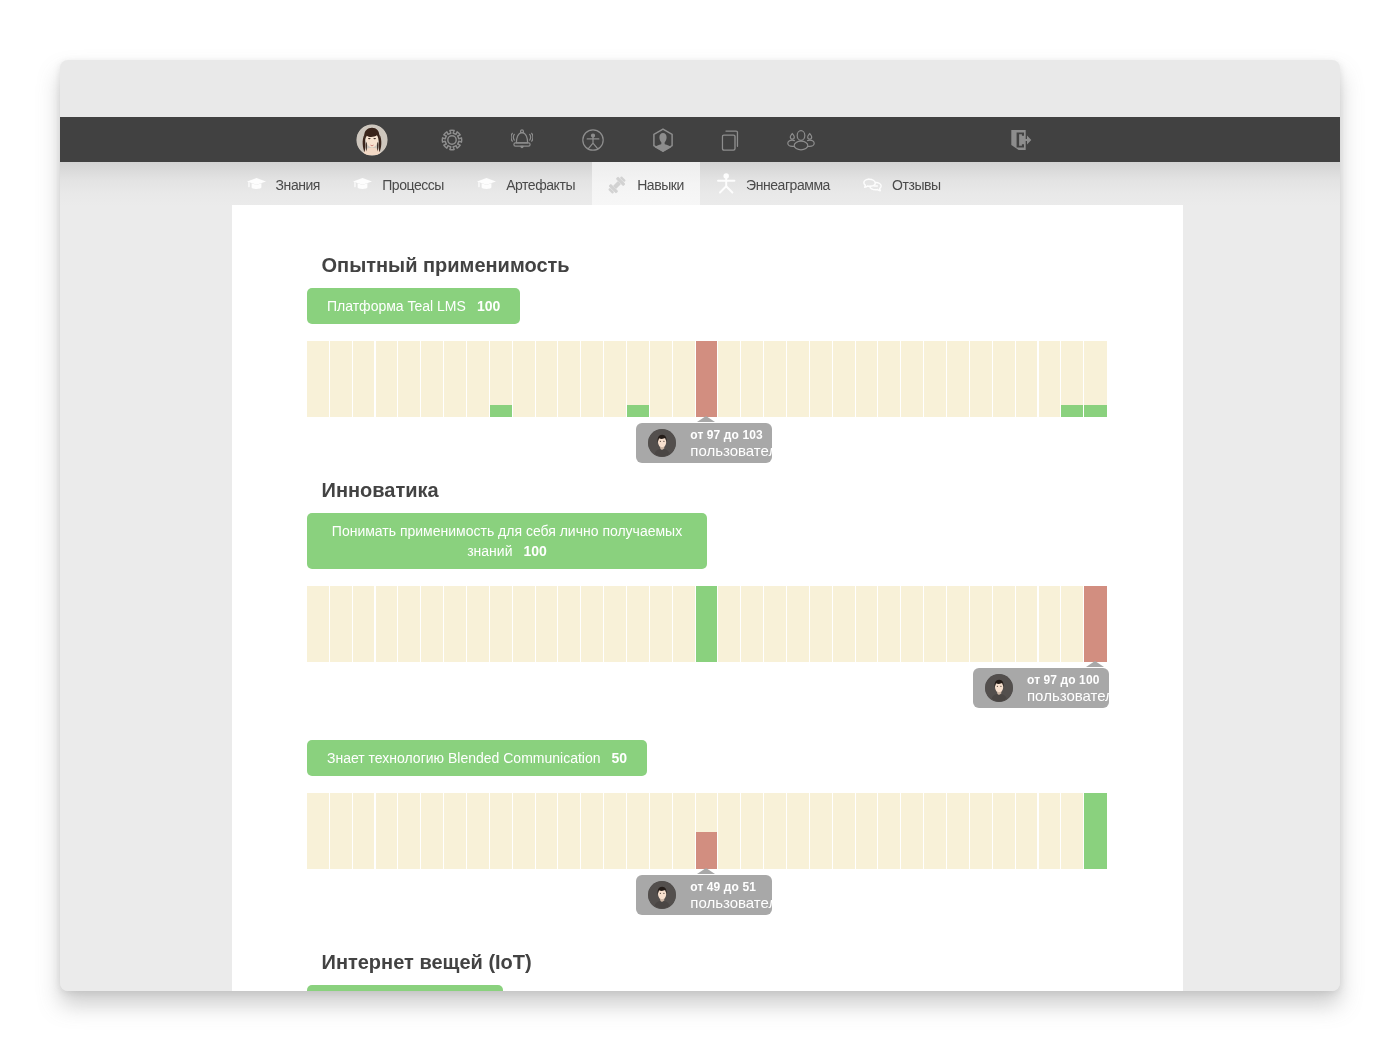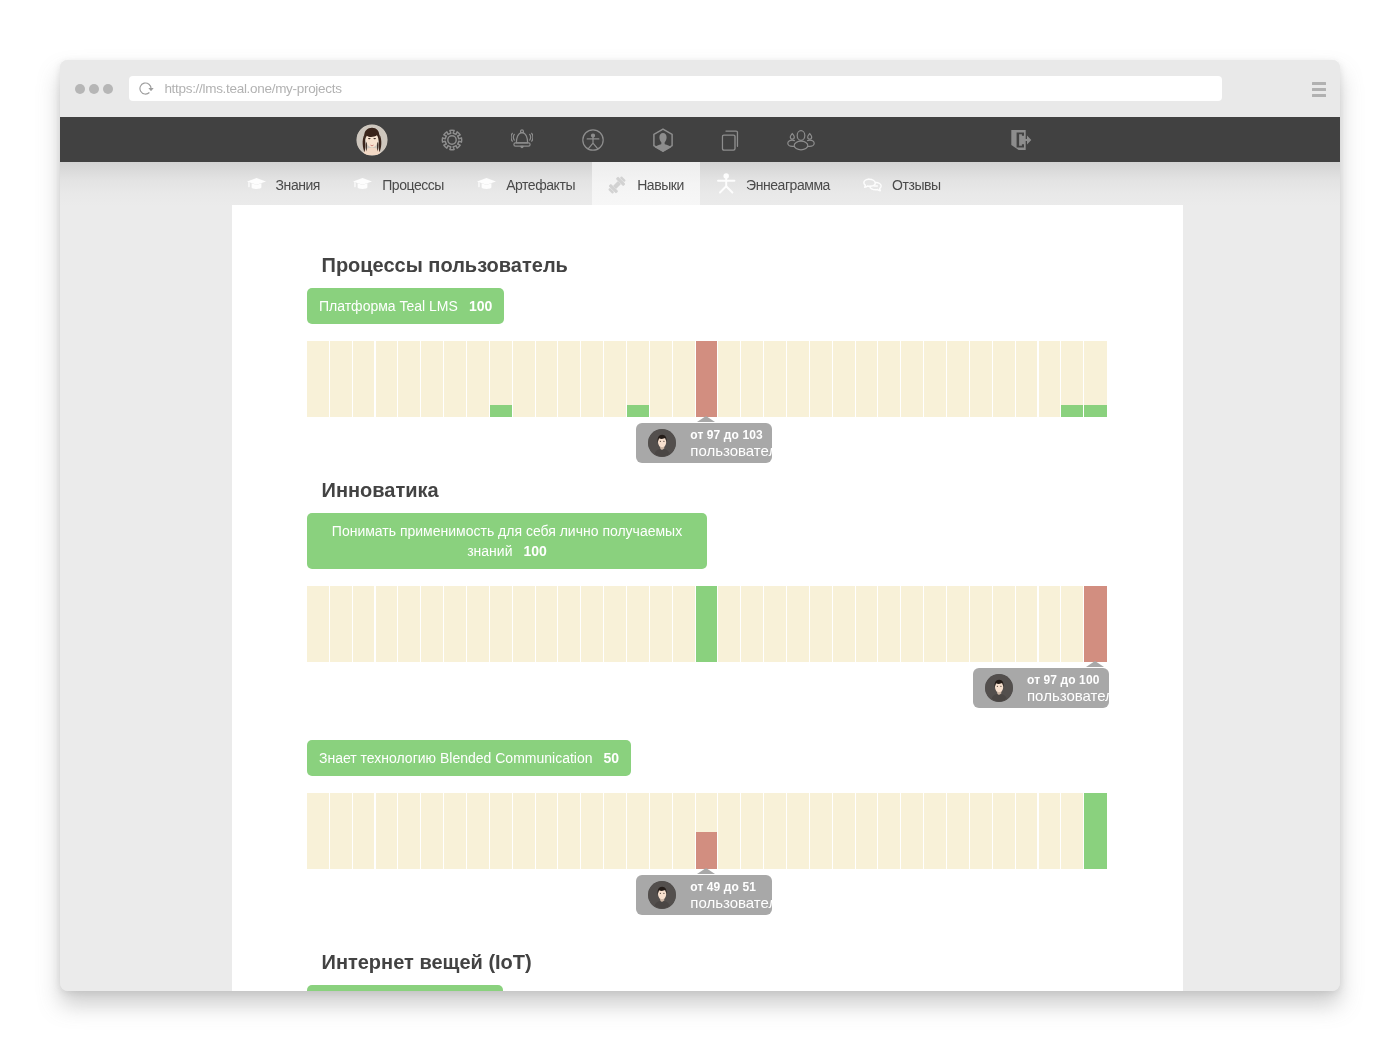--- a/index.html
+++ b/index.html
@@ -49,21 +49,21 @@
   .tab .ticon.cb { width:20px; height:14px; }
 
   
   .panel { position:absolute; left:172px; top:145px; width:951px; background:#fff;
     bottom:0; overflow:hidden; }
   .content { padding:0; position:absolute; left:75px; top:0; width:800px; }
   .sec { position:absolute; left:0; width:800px; }
   .sec-title { font-size:20px; font-weight:bold; color:#434343;
      line-height:20px; margin-left:14.5px; }
   .chip { display:block; background:#8ad17e; color:#fff; border-radius:5px;
-    padding:8px 12px; font-size:14px; text-align:center; line-height:20px;
+    padding:8px 20px; font-size:14px; text-align:center; line-height:20px;
     width:max-content; max-width:400px; }
   .chip b { font-weight:bold; margin-left:11px; }
 
     .chart { position:relative; height:76px; }
   .cols { position:absolute; left:0; top:0; height:76px; width:800px; display:flex; gap:0; }
   .col { position:relative; height:76px; flex:1 1 0; }
   .col:last-child .bg, .col:last-child .fill { right:0; }
   .col .bg { position:absolute; left:0; right:1.1px; top:0; bottom:0; background:#f8f1d8; }
   .col .fill { position:absolute; left:0; right:1.1px; bottom:0; }
 
@@ -78,39 +78,20 @@
      border-left:9px solid transparent; border-right:9px solid transparent;
      border-bottom:6.4px solid #a8a8a8; }
   .tip .tarrow { top:-6.4px; }
 
 </style>
 </head>
 <body>
 
 <div class="page">
   <div class="browser">
-    <div class="chrome-bar">
-      <div class="dots">
-        <span class="dot"></span>
-        <span class="dot"></span>
-        <span class="dot"></span>
-      </div>
-      <div class="urlbar">
-        <svg class="reload-ico" viewBox="0 0 16 16" fill="none" stroke="#9e9e9e" stroke-width="1.15" stroke-linecap="round">
-          <path d="M10.4 12.5A5.55 5.55 0 1 1 12.05 8.6" stroke-linecap="butt"></path>
-          <path d="M9.35 8.1h5.35l-2.68 3.05z" fill="#9e9e9e" stroke="none"></path>
-        </svg>
-        <span class="urltext">https://lms.teal.one/my-projects</span>
-      </div>
-      <div class="hamburger">
-        <span></span>
-          <span></span>
-          <span></span>
-      </div>
-    </div>
     <div class="topnav">
       <div class="topnav-inner">
         <div class="nav-avatar navico" style="left:312px;">
           <svg viewBox="0 0 31 31" width="31" height="31">
               <defs>
             <clipPath id="avclip">
                   <circle cx="15.5" cy="15.5" r="15.5"></circle>
                 </clipPath>
               </defs>
             <g clip-path="url(#avclip)">
@@ -232,21 +213,21 @@
                 <path d="M11.9 8.1h3.2"></path>
               </svg>
             </span>
             <span class="tlabel">Отзывы</span>
           </div>
         </div>
     </div>
     <div class="panel">
       <div class="content" id="content">
           <div class="sec" style="top: 50px;">
-            <div class="sec-title">Процессы пользователь</div>
+            <div class="sec-title">Опытный применимость</div>
             <div class="chip" style="margin-top: 13px;"><span>Платформа Teal LMS</span><b>100</b></div>
             <div class="chart" style="margin-top: 16.5px;">
               <div class="cols">
                 <div class="col">
                   <div class="bg"></div>
                 </div>
                 <div class="col">
                   <div class="bg"></div>
                 </div>
                 <div class="col">

